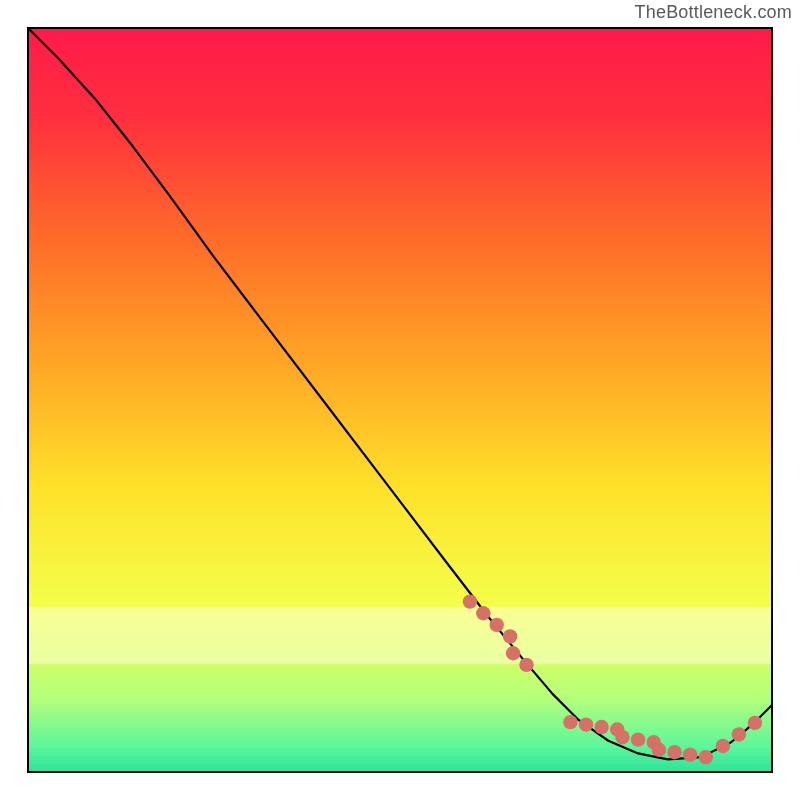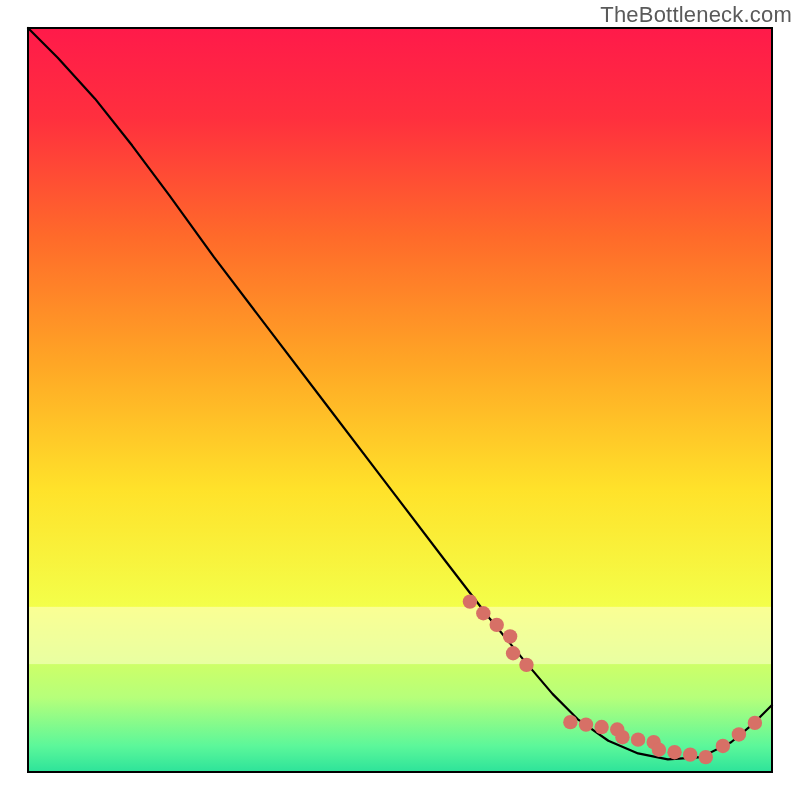--- a/index.html
+++ b/index.html
@@ -13,21 +13,21 @@
   }
   .stage {
     position: relative;
     width: 800px;
     height: 800px;
   }
   .watermark {
     position: absolute;
     top: 2px;
     right: 8px;
-    font-size: 22px;
+    font-size: 18px;
     font-weight: 500;
     color: #5a5a5a;
     letter-spacing: 0.2px;
     user-select: none;
   }
   svg.plot {
     position: absolute;
     left: 0;
     top: 0;
     width: 800px;

